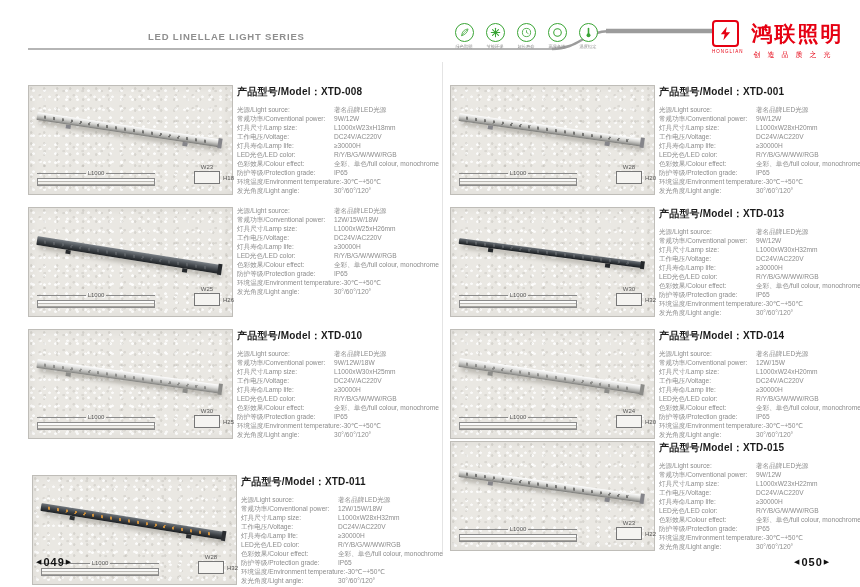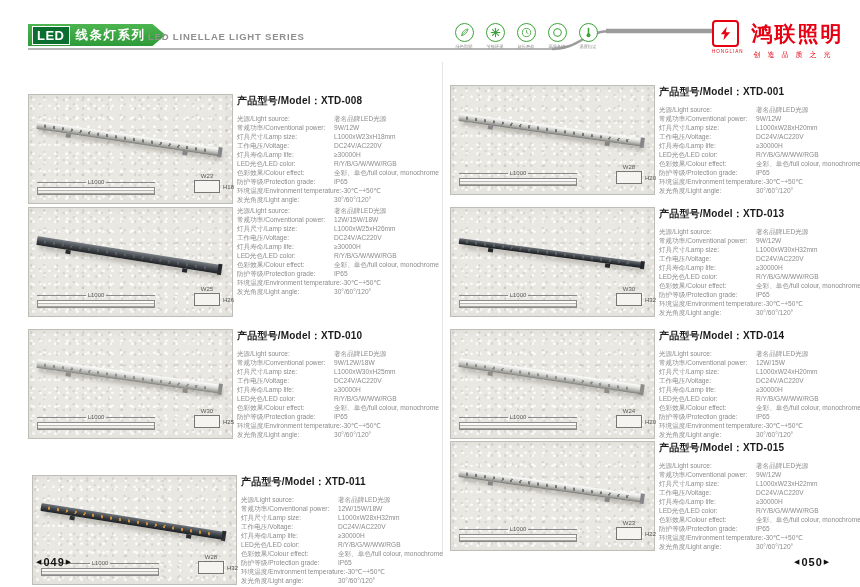--- a/index.html
+++ b/index.html
@@ -81,24 +81,20 @@
 <body>
 
 <div class="page">
 
   <svg class="swoosh" viewBox="0 0 860 60">
     <path d="M28 49 H552" fill="none" stroke="#9c9c9c" stroke-width="1.6"></path>
     <path d="M552 49 C580 49 584 31 610 31" fill="none" stroke="#9c9c9c" stroke-width="2.6"></path>
     <path d="M606 31 H712" fill="none" stroke="#9c9c9c" stroke-width="4.4"></path>
   </svg>
 
-  <div class="ribbon">
-    <span class="led-badge">LED</span>
-    <span class="ribbon-cn">线条灯系列</span>
-  </div>
   <div class="series-en">LED LINELLAE LIGHT SERIES</div>
 
   <div class="features" id="features">
       <div class="feature">
         <div class="ring">
           <svg viewBox="0 0 20 20">
             <path d="M5.5 15 C6 8.5 10 5 15.5 4.5 C14.5 10.5 10.5 13.5 5.5 15 Z" fill="none" stroke="#3aa535" stroke-width="1.2"></path>
             <path d="M5.5 15 C8 11.5 11 8.5 14 6" fill="none" stroke="#3aa535" stroke-width="1"></path>
           </svg>
         </div>
@@ -156,21 +152,21 @@
     </div>
     <div class="logo-text">
       <span class="brand-cn">鸿联照明</span>
       <span class="brand-tag">创造品质之光</span>
     </div>
   </div>
 
   <div class="gutter"></div>
 
   <div id="cards">
-  <section class="card" style="left: 28px; top: 94px;">
+  <section class="card" style="left: 28px; top: 85px;">
     <figure class="photo">
       <div class="bar" style="left: 4%; width: 91%; top: 24%; height: 8px; background: linear-gradient(rgb(255, 255, 255), rgb(217, 217, 214) 40%, rgb(166, 166, 163) 75%, rgb(120, 120, 117)); transform: rotate(8.5deg); transform-origin: left center; --led: rgba(60,60,58,.6); --cap: #85858a;">
             <i class="f1"></i>
             <i class="f2"></i>
           </div>
       <div class="dim-l">
         <div class="dim-line">
               <span class="dlab">L1000</span>
             </div>
         <div class="dim-profile"></div>

